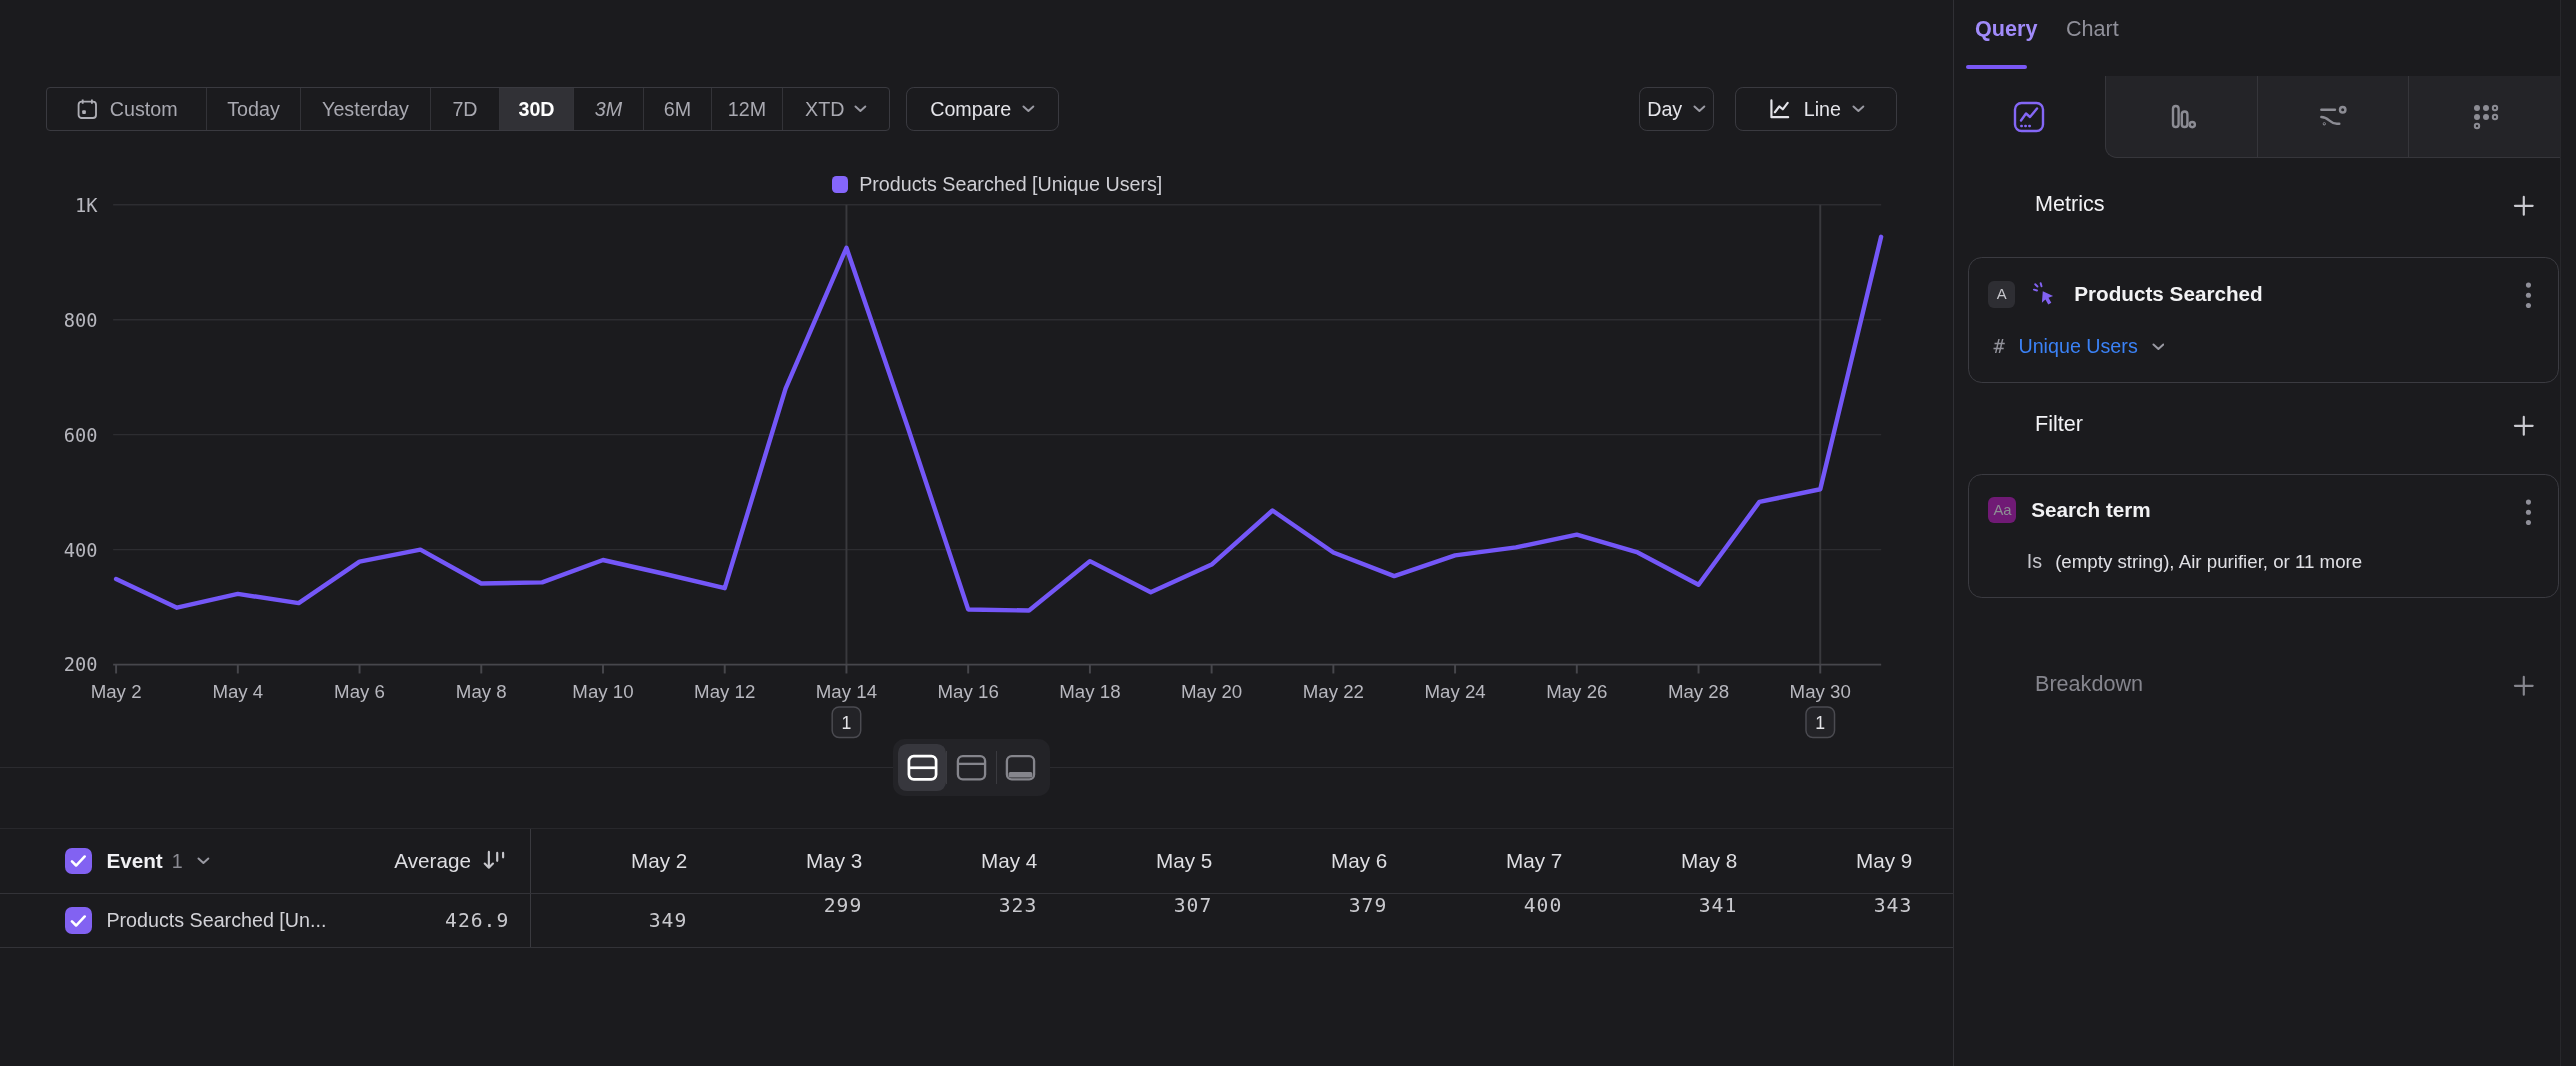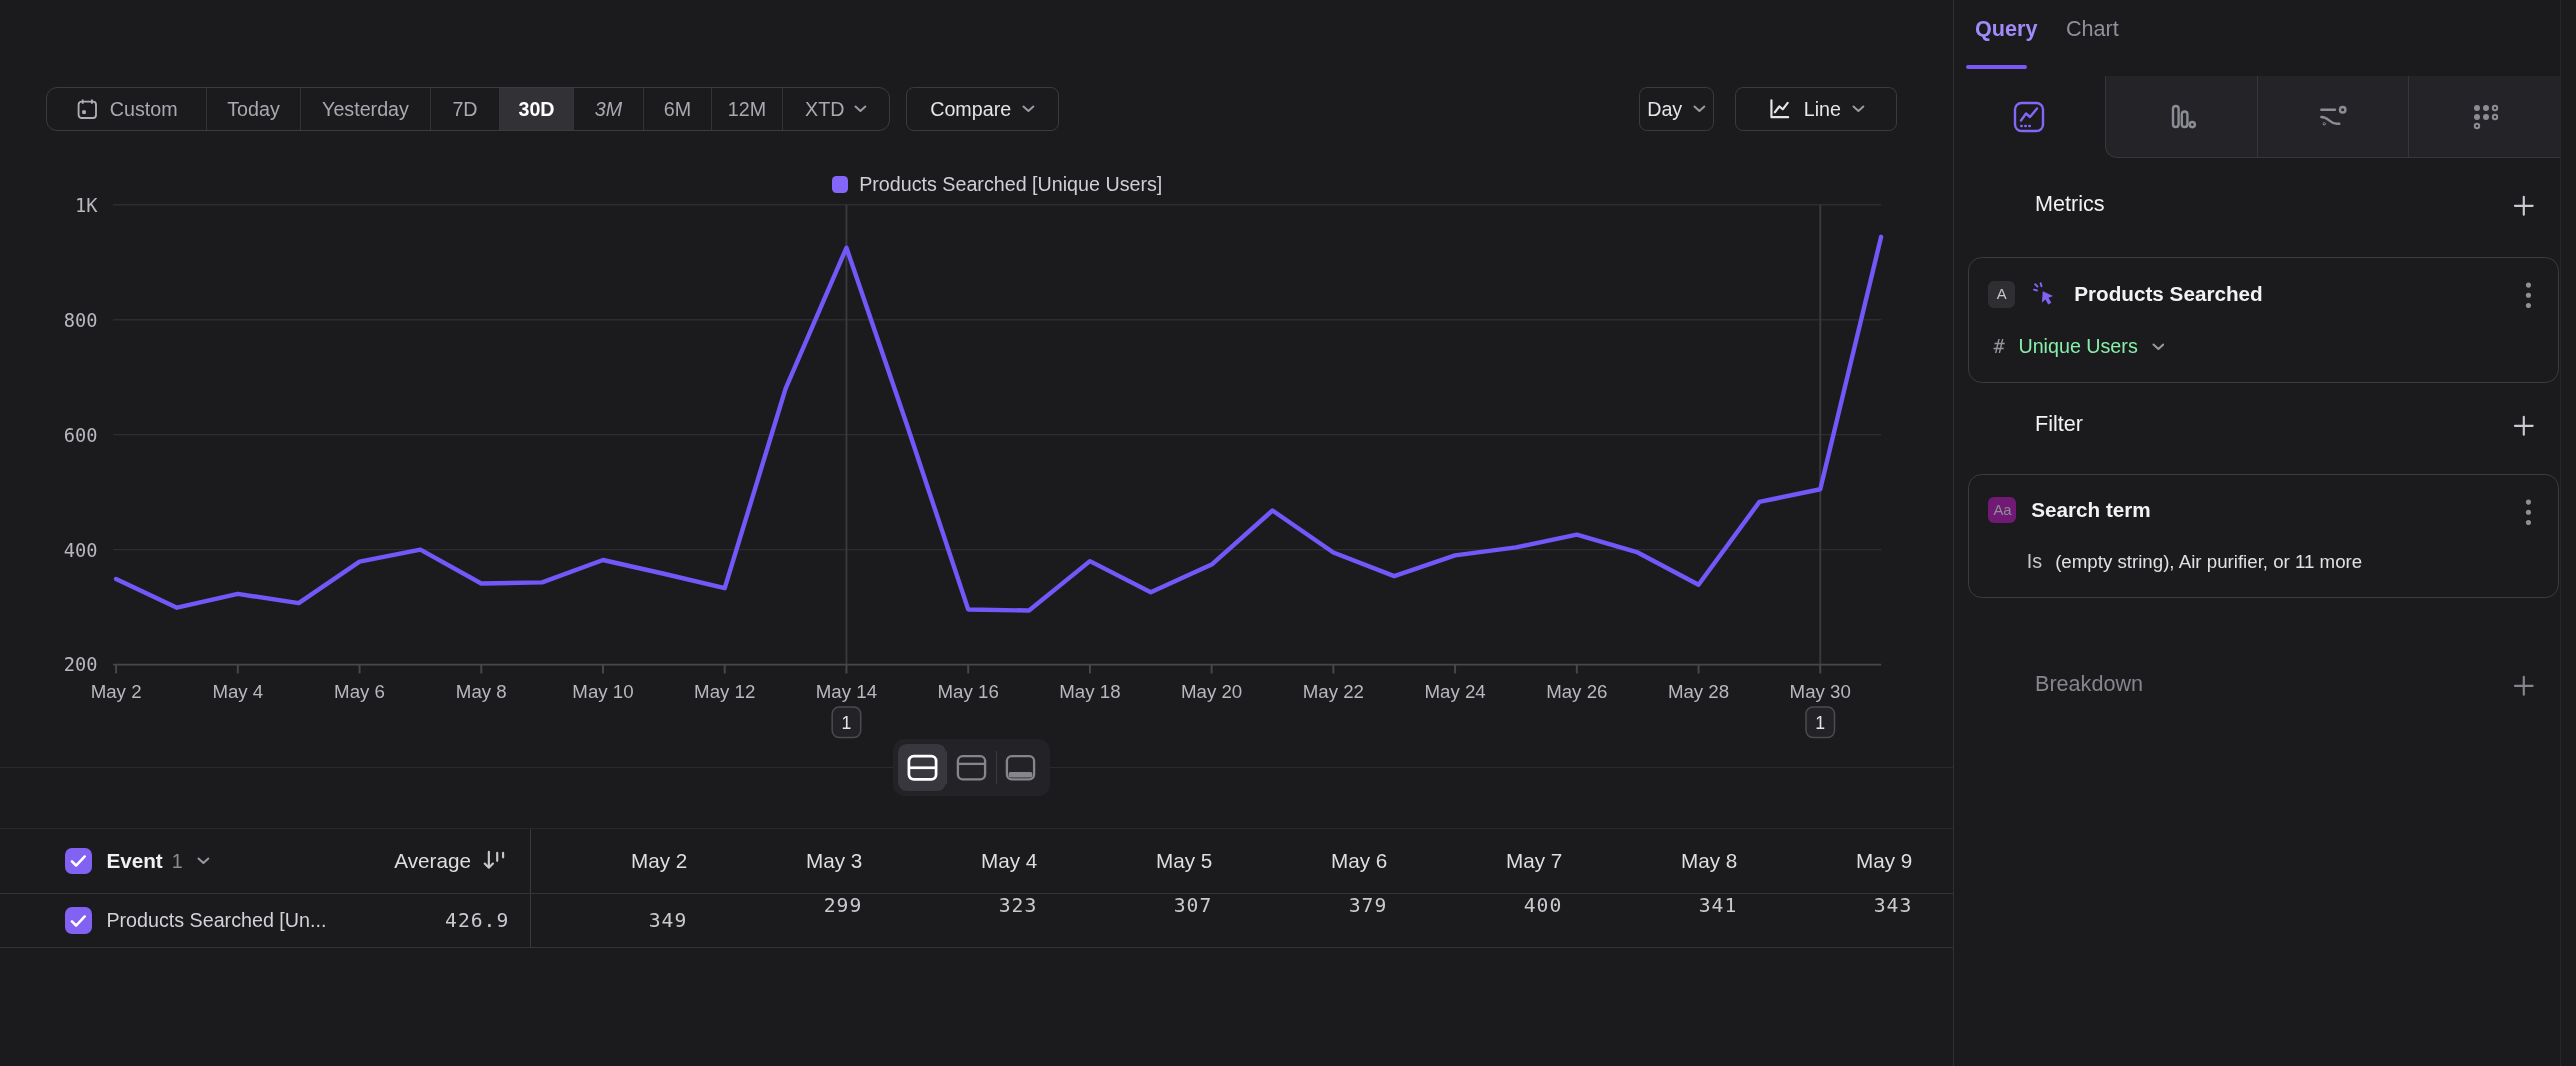--- a/index.html
+++ b/index.html
@@ -5,21 +5,21 @@
   * { margin:0; padding:0; box-sizing:border-box; }
   html,body { width:2576px; height:1067px; overflow:hidden; background:#1b1b1e;
     font-family:"Liberation Sans", sans-serif; color:#e4e4e9; }
   .mono { font-family:"DejaVu Sans Mono", monospace; }
 
   .main { position:absolute; left:0; top:0; width:1953px; height:1067px; }
 
   
   .toolbar { position:absolute; left:0; top:87px; width:1953px; height:44px; }
   .seg-control { position:absolute; left:46px; top:0; height:44px; display:flex;
-    border:1px solid #3a3a40; border-radius:11px; overflow:hidden; }
+    border:1px solid #3a3a40; border-radius:4px; overflow:hidden; }
   .seg { display:flex; align-items:center; justify-content:center; gap:9.8px;
     font-size:19.7px; color:#a9a9b1; border-right:1px solid #333338; height:100%; }
   .seg:last-child { border-right:none; }
   .seg.active { background:#313136; color:#ffffff; font-weight:bold; }
   .btn { position:absolute; top:0; height:44px; border:1px solid #3a3a40; border-radius:7.9px;
     background:transparent; display:flex; align-items:center; justify-content:center;
     gap:10.8px; font-size:19.7px; color:#e4e4e9; }
   .chev { display:inline-flex; color:#9a9aa3; }
 
   
@@ -74,21 +74,21 @@
   .plus-btn.dim { color:#85858d; }
   .card { position:absolute; left:13.8px; width:591px; border:1.5px solid #3b3b41; border-radius:13.8px; }
   .card-row1 { position:absolute; top:21.6px; left:19.7px; right:59px; display:flex; align-items:center; gap:14.8px; }
   .badge { min-width:26.6px; height:26.6px; border-radius:5.9px; background:#2e2e33; color:#c6c6cb;
     font-size:14.8px; display:flex; align-items:center; justify-content:center; padding:0 4.9px; flex:none; }
   .badge.plain { background:#701a75; color:#8d8d94; }
   .card-title { font-size:20.7px; color:#f2f2f4; font-weight:bold; }
   .dots-btn { position:absolute; top:23.6px; right:25.6px; color:#90909a; display:flex; }
   .metric-row2 { position:absolute; top:77px; left:24.6px; display:flex; align-items:center; gap:13.8px; }
   .hash { font-size:18.7px; color:#92929a; }
-  .measure { font-size:19.7px; color:#86efac; }
+  .measure { font-size:19.7px; color:#3b82f6; }
   .filter-row2 { position:absolute; top:75px; left:58px; display:flex; align-items:center; gap:13px; }
   .op { font-size:19.7px; color:#c6c6cc; }
   .filter-val { font-size:18.7px; color:#e0e0e5; }
 </style>
 </head>
 <body>
 
 <div class="main">
 
   <div class="toolbar">

